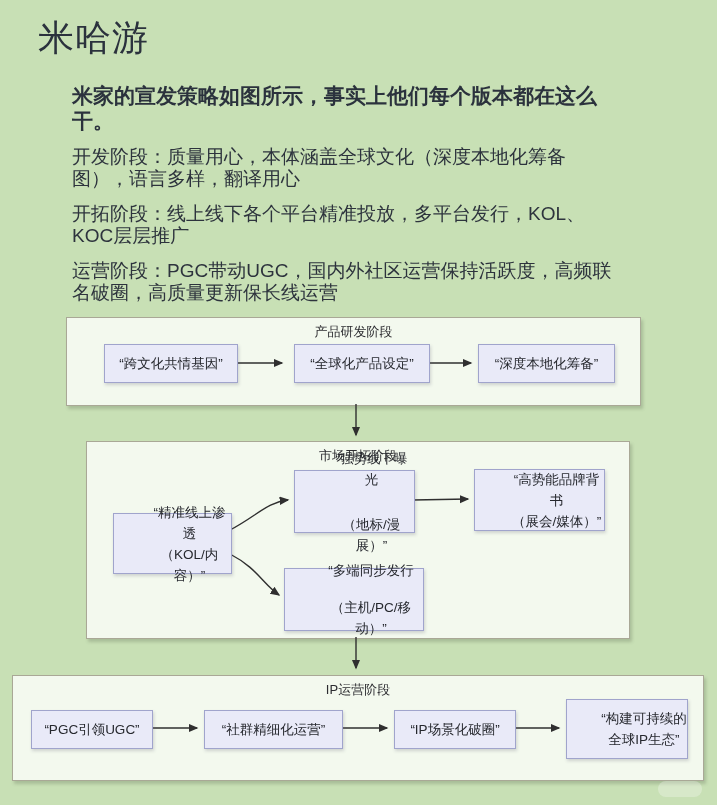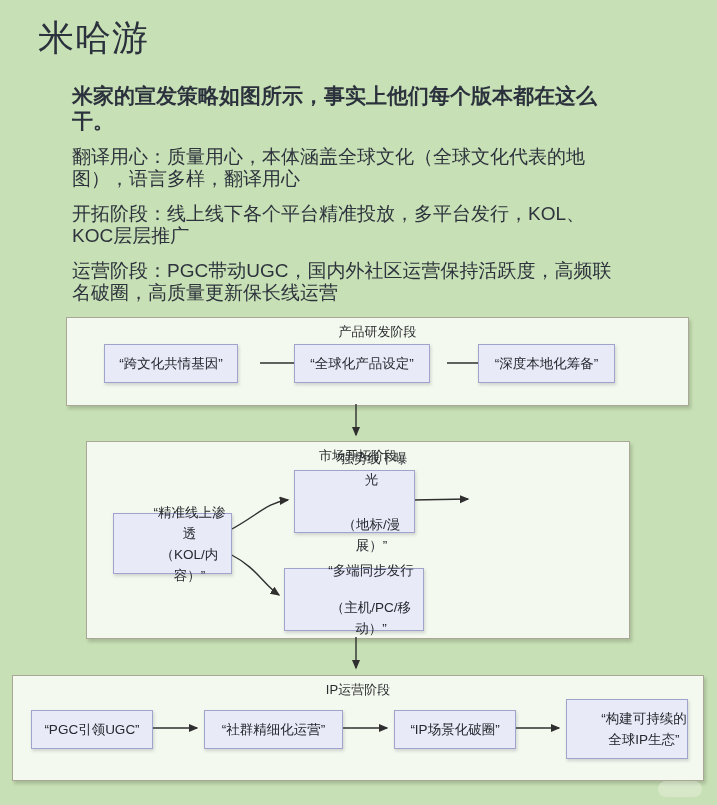--- a/index.html
+++ b/index.html
@@ -61,21 +61,21 @@
     align-items:center;
     justify-content:center;
     text-align:center;
     font-size:13.5px;
     line-height:21px;
     color:#26282e;
   }
   .arrows{position:absolute;inset:0;width:100%;height:100%;pointer-events:none;}
   .vconn{position:absolute;pointer-events:none;}
 
-  #stage1{left:66px;top:317px;width:573px;height:87px;padding-left:48px;}
+  #stage1{left:66px;top:317px;width:573px;height:87px;}
   #s1n1{left:37px; top:26px;width:132px;height:37px;justify-content:center;}
   #s1n2{left:227px;top:26px;width:134px;height:37px;}
   #s1n3{left:411px;top:26px;width:135px;height:37px;}
 
   #stage2{left:86px;top:441px;width:542px;height:196px;}
   #s2left  {left:26px; top:71px; width:117px;height:59px;}
   #s2topmid{left:207px;top:28px; width:119px;height:61px;gap:24px;}
   #s2topright{left:387px;top:27px;width:129px;height:60px;}
   #s2botmid{left:197px;top:126px;width:138px;height:61px;gap:16px;}
 
@@ -102,21 +102,21 @@
 <div class="page">
 
   <h1 class="title">米哈游</h1>
 
   <p class="intro">
     <span class="line">米家的宣发策略如图所示，事实上他们每个版本都在这么</span>
     <span class="line">干。</span>
   </p>
 
   <p class="para">
-    <span class="line">翻译用心：质量用心，本体涵盖全球文化（全球文化代表的地</span>
+    <span class="line">开发阶段：质量用心，本体涵盖全球文化（深度本地化筹备</span>
     <span class="line">图），语言多样，翻译用心</span>
   </p>
 
   <p class="para">
     <span class="line">开拓阶段：线上线下各个平台精准投放，多平台发行，KOL、</span>
     <span class="line">KOC层层推广</span>
   </p>
 
   <p class="para">
     <span class="line">运营阶段：PGC带动UGC，国内外社区运营保持活跃度，高频联</span>
@@ -167,20 +167,24 @@
       <path d="M326,58 L381,57" stroke="#2f2f2f" stroke-width="1.4" fill="none" marker-end="url(#ah2)"></path>
     </svg>
     <div class="node" id="s2left">
       <span class="line">“精准线上渗透</span>
       <span class="line">（KOL/内容）”</span>
     </div>
     <div class="node" id="s2topmid">
       <span class="line">“强势线下曝光</span>
       <span class="line">（地标/漫展）”</span>
     </div>
+    <div class="node" id="s2topright">
+      <span class="line">“高势能品牌背书</span>
+      <span class="line">（展会/媒体）”</span>
+    </div>
     <div class="node" id="s2botmid">
       <span class="line">“多端同步发行</span>
       <span class="line">（主机/PC/移动）”</span>
     </div>
   </section>
 
   <svg class="vconn" id="conn2" viewBox="0 0 14 38">
     <defs>
       <marker id="ahv2" markerWidth="8" markerHeight="8" refX="6" refY="3" orient="auto">
         <path d="M0,0 L7,3 L0,6 z" fill="#2f2f2f"></path>

